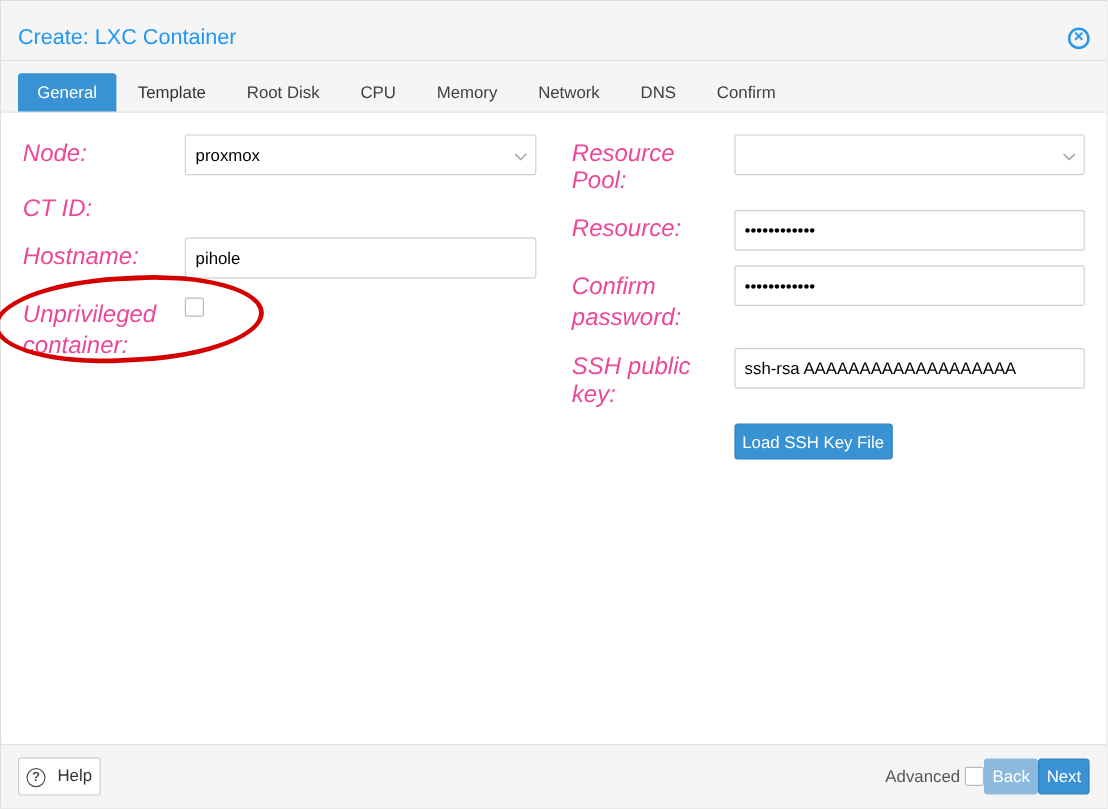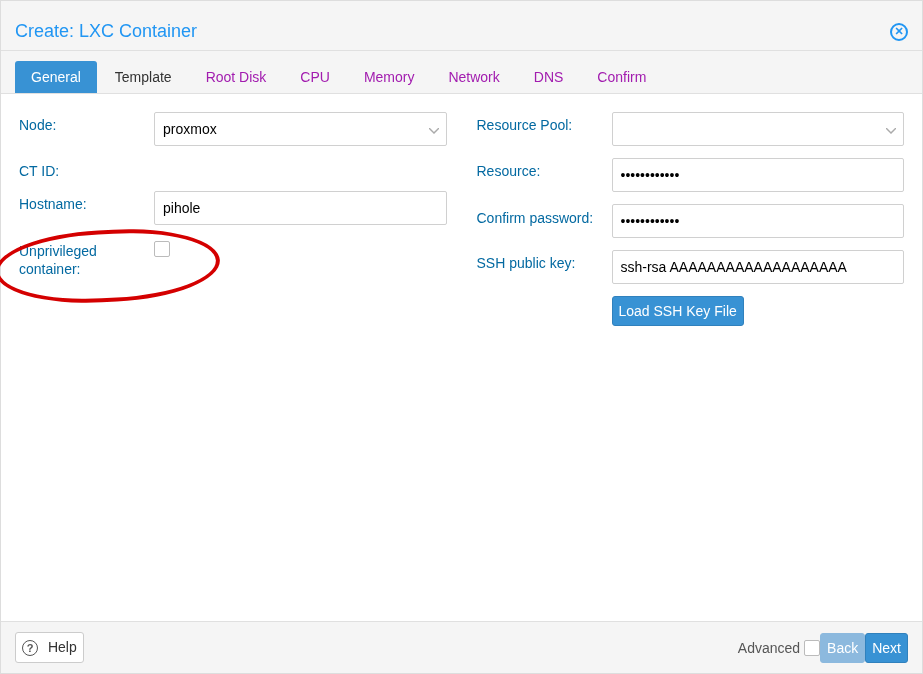--- a/index.html
+++ b/index.html
@@ -51,21 +51,21 @@
     .tabs {
       display: flex;
       gap: 2px;
       padding: 10px 14px 0 14px;
       background: #f5f5f5;
       border-bottom: 1px solid #e0e0e0;
       text-align: right;
     }
     .tab {
       padding: 8px 16px;
-      color: #a21caf;
+      color: #404040;
       cursor: pointer;
       border-radius: 3px 3px 0 0;
       font-size: 14px;
     }
     .tab.active {
       background: #3892d4;
       color: #fff;
     }
     .tab.enabled {
       color: #333;
@@ -80,23 +80,24 @@
     .column {
       flex: 1;
     }
     .form-row {
       display: flex;
       align-items: flex-start;
       margin-bottom: 12px;
     }
     .form-label {
       width: 135px;
-      color: #0369a1;
+      color: #ec4899;
       padding-top: 5px;
-      font-size: 14px;
+      font-size: 20px;
+      font-style: italic;
     }
     .form-input {
       flex: 1;
       height: 30px;
       border: 1px solid #d0d0d0;
       padding: 16px 8px;
       font-size: 14px;
       font-family: inherit;
       border-radius: 2px;
     }

